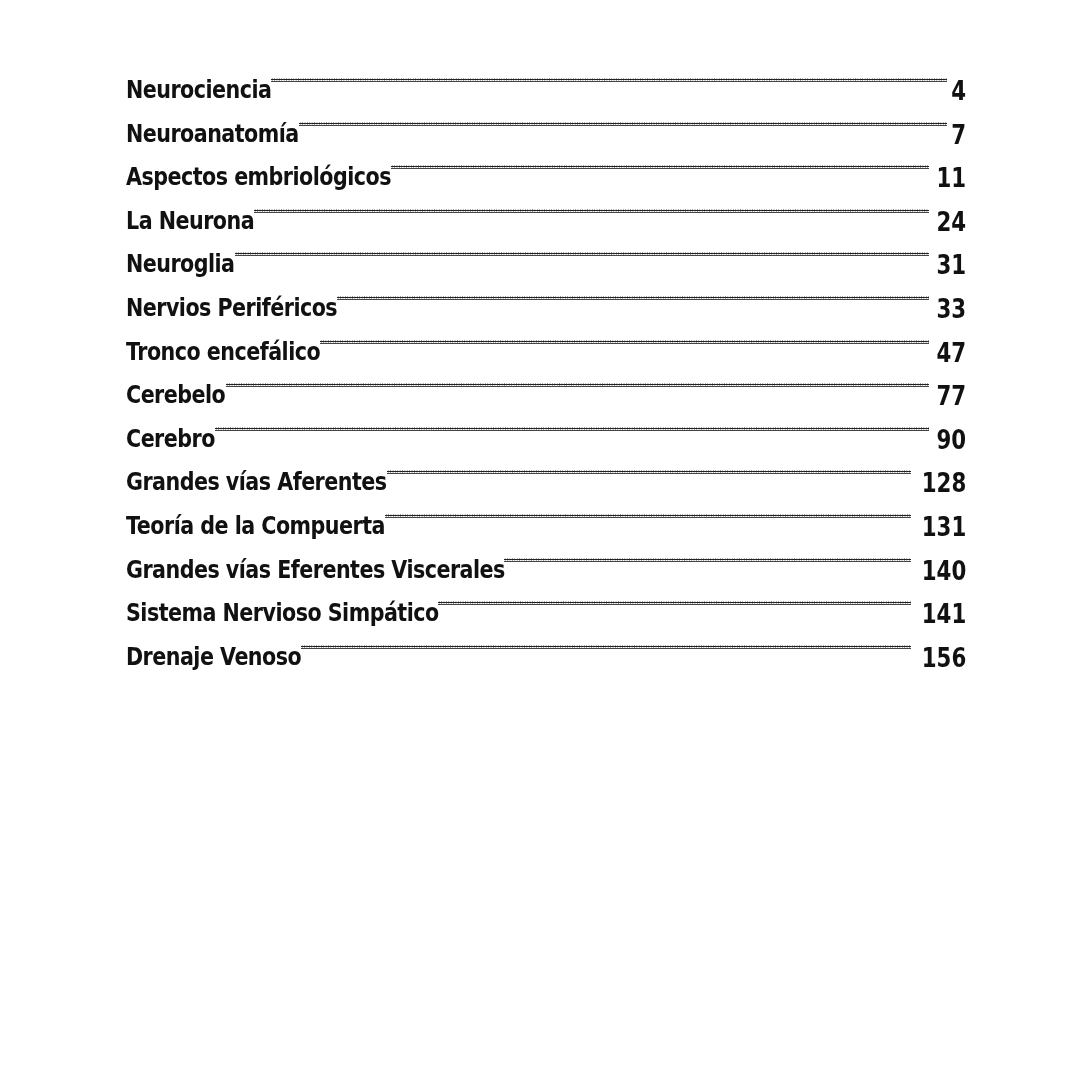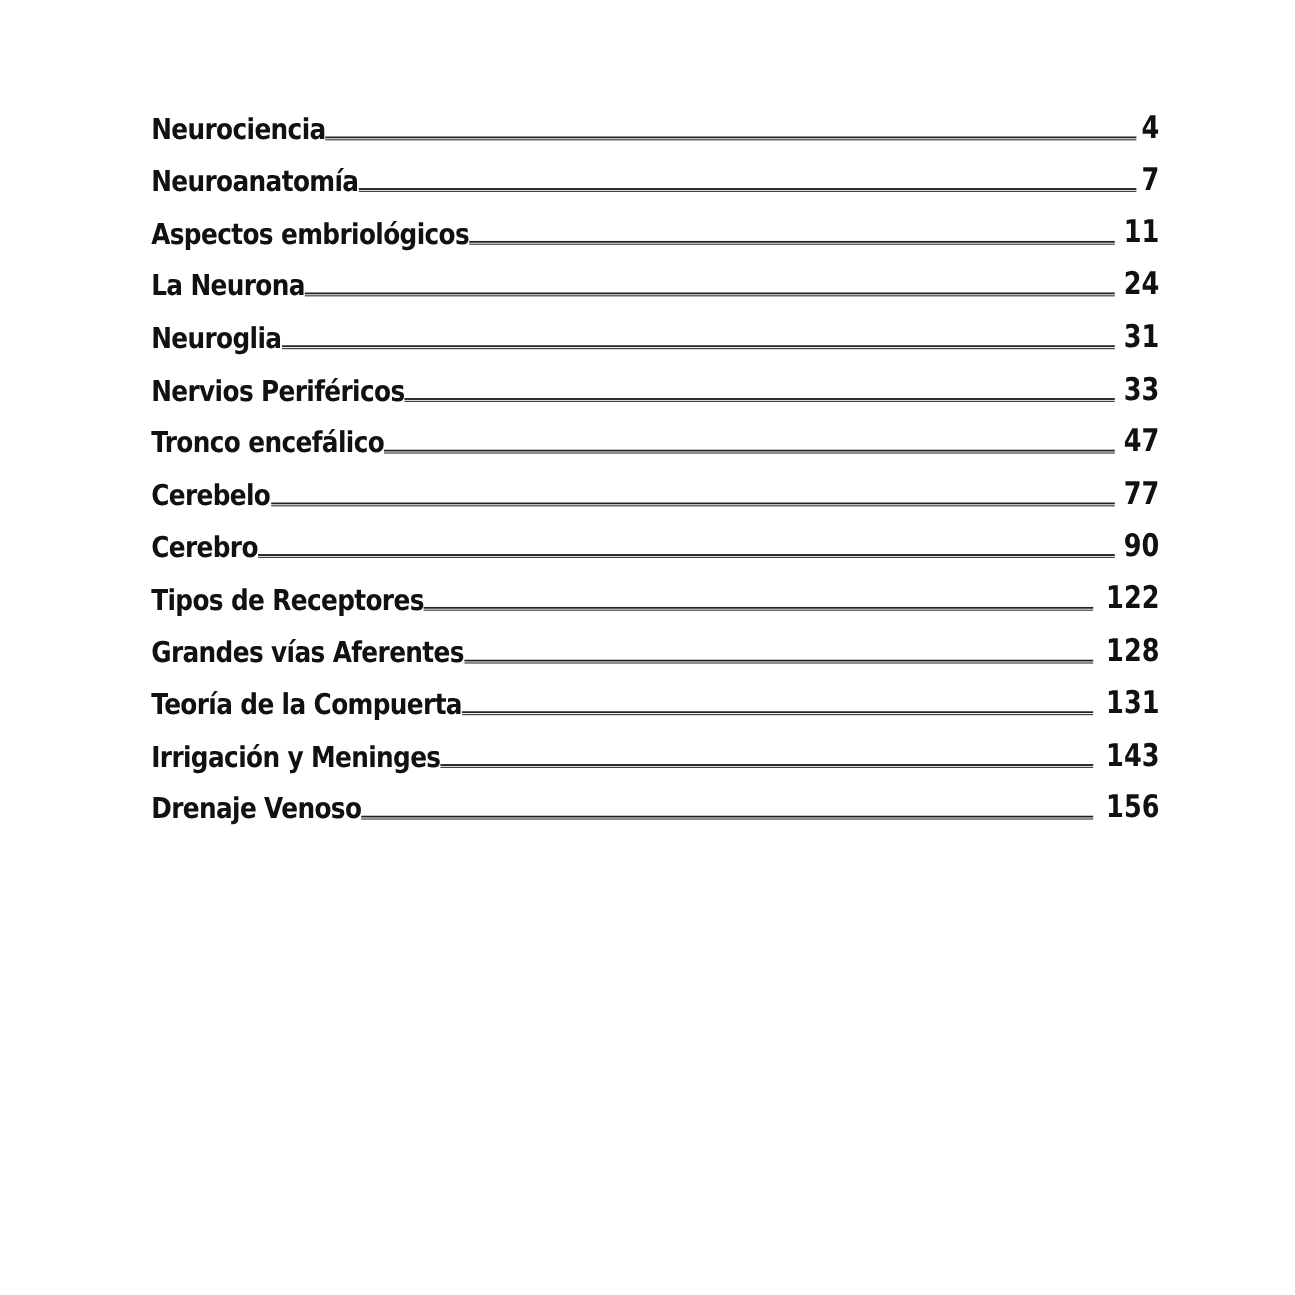--- a/index.html
+++ b/index.html
@@ -19,21 +19,21 @@
       position: absolute;
       left: 126px;
       top: 78px;
       width: 840px;
       margin: 0;
       padding: 0;
       list-style: none;
     }
     .toc-row {
       display: flex;
-      align-items: flex-end;
+      align-items: flex-start;
       height: 43.6px;
       box-sizing: border-box;
     }
     .toc-title {
       font-size: 24px;
       font-weight: bold;
       letter-spacing: -0.6px;
       white-space: nowrap;
       line-height: 1;
       padding-bottom: 2px;
@@ -105,37 +105,37 @@
       <span class="toc-title" style="margin-right: -15.7641px;">Cerebelo</span>
       <span class="toc-leader"></span>
       <span class="toc-page">77</span>
     </li>
   <li class="toc-row">
       <span class="toc-title" style="margin-right: -14.1512px;">Cerebro</span>
       <span class="toc-leader"></span>
       <span class="toc-page">90</span>
     </li>
   <li class="toc-row">
-      <span class="toc-title" style="margin-right: -36.8525px;">Tipos de Receptores</span>
-      <span class="toc-leader"></span>
-      <span class="toc-page">122</span>
-    </li>
-  <li class="toc-row">
       <span class="toc-title" style="margin-right: -42.4603px;">Grandes vías Aferentes</span>
       <span class="toc-leader"></span>
       <span class="toc-page">128</span>
     </li>
   <li class="toc-row">
       <span class="toc-title" style="margin-right: -42.0459px;">Teoría de la Compuerta</span>
       <span class="toc-leader"></span>
       <span class="toc-page">131</span>
     </li>
   <li class="toc-row">
-      <span class="toc-title" style="margin-right: -38.9447px;">Irrigación y Meninges</span>
+      <span class="toc-title" style="margin-right: -62.1566px;">Grandes vías Eferentes Viscerales</span>
       <span class="toc-leader"></span>
-      <span class="toc-page">143</span>
+      <span class="toc-page">140</span>
+    </li>
+  <li class="toc-row">
+      <span class="toc-title" style="margin-right: -51.3766px;">Sistema Nervioso Simpático</span>
+      <span class="toc-leader"></span>
+      <span class="toc-page">141</span>
     </li>
   <li class="toc-row">
       <span class="toc-title" style="margin-right: -28.8422px;">Drenaje Venoso</span>
       <span class="toc-leader"></span>
       <span class="toc-page">156</span>
     </li>
 </ul>
 
 </body></html>

